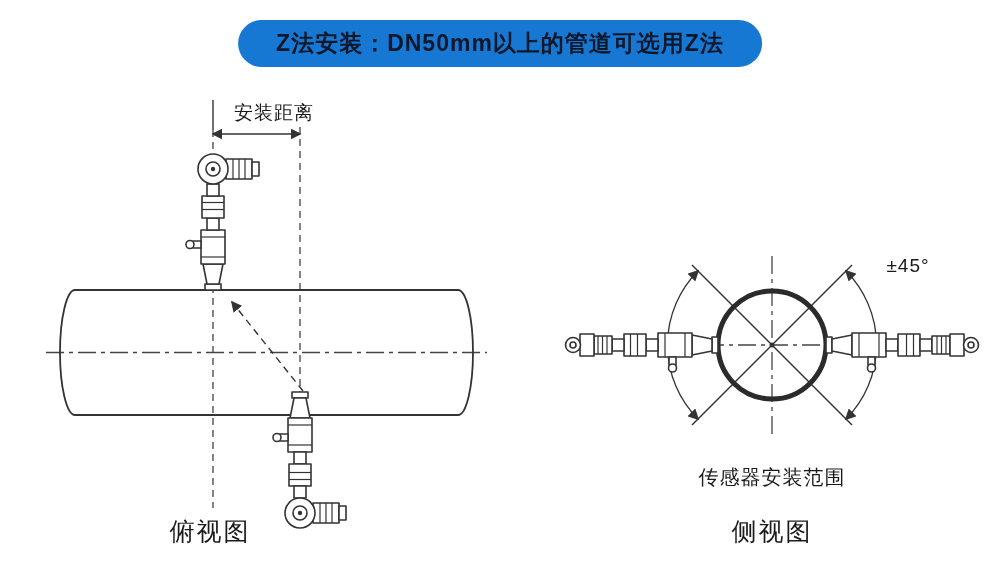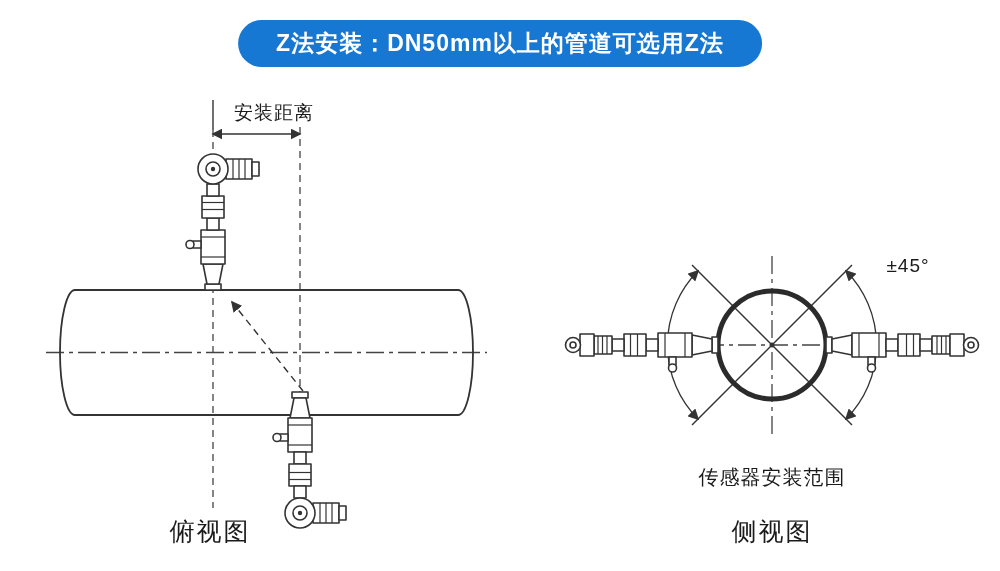--- a/index.html
+++ b/index.html
@@ -34,21 +34,21 @@
   .txt { fill:#1a1a1a; font-family:"Liberation Sans","DejaVu Sans",sans-serif; }
   .cap { font-size:25px; letter-spacing:2px; }
   .lbl { font-size:19px; letter-spacing:1px; }
   .mid { font-size:20px; letter-spacing:1px; }
 </style>
 </head>
 <body>
 
 <div class="page">
 
-  <div class="banner" style="background: rgb(23, 120, 211); color: #ffffff;">
+  <div class="banner" style="background: rgb(23, 120, 211); color: #0f172a;">
     <span>Z法安装：DN50mm以上的管道可选用Z法</span>
   </div>
 
   <svg class="diagram" width="1000" height="571" viewBox="0 0 1000 571">
     <defs>
       <marker id="arr" viewBox="0 0 10 10" refX="8.5" refY="5" markerWidth="11" markerHeight="11" markerUnits="userSpaceOnUse" orient="auto-start-reverse">
         <path d="M0,0 L10,5 L0,10 z" fill="#333333"></path>
       </marker>
 
       <g id="sensor-core" class="sensor">

